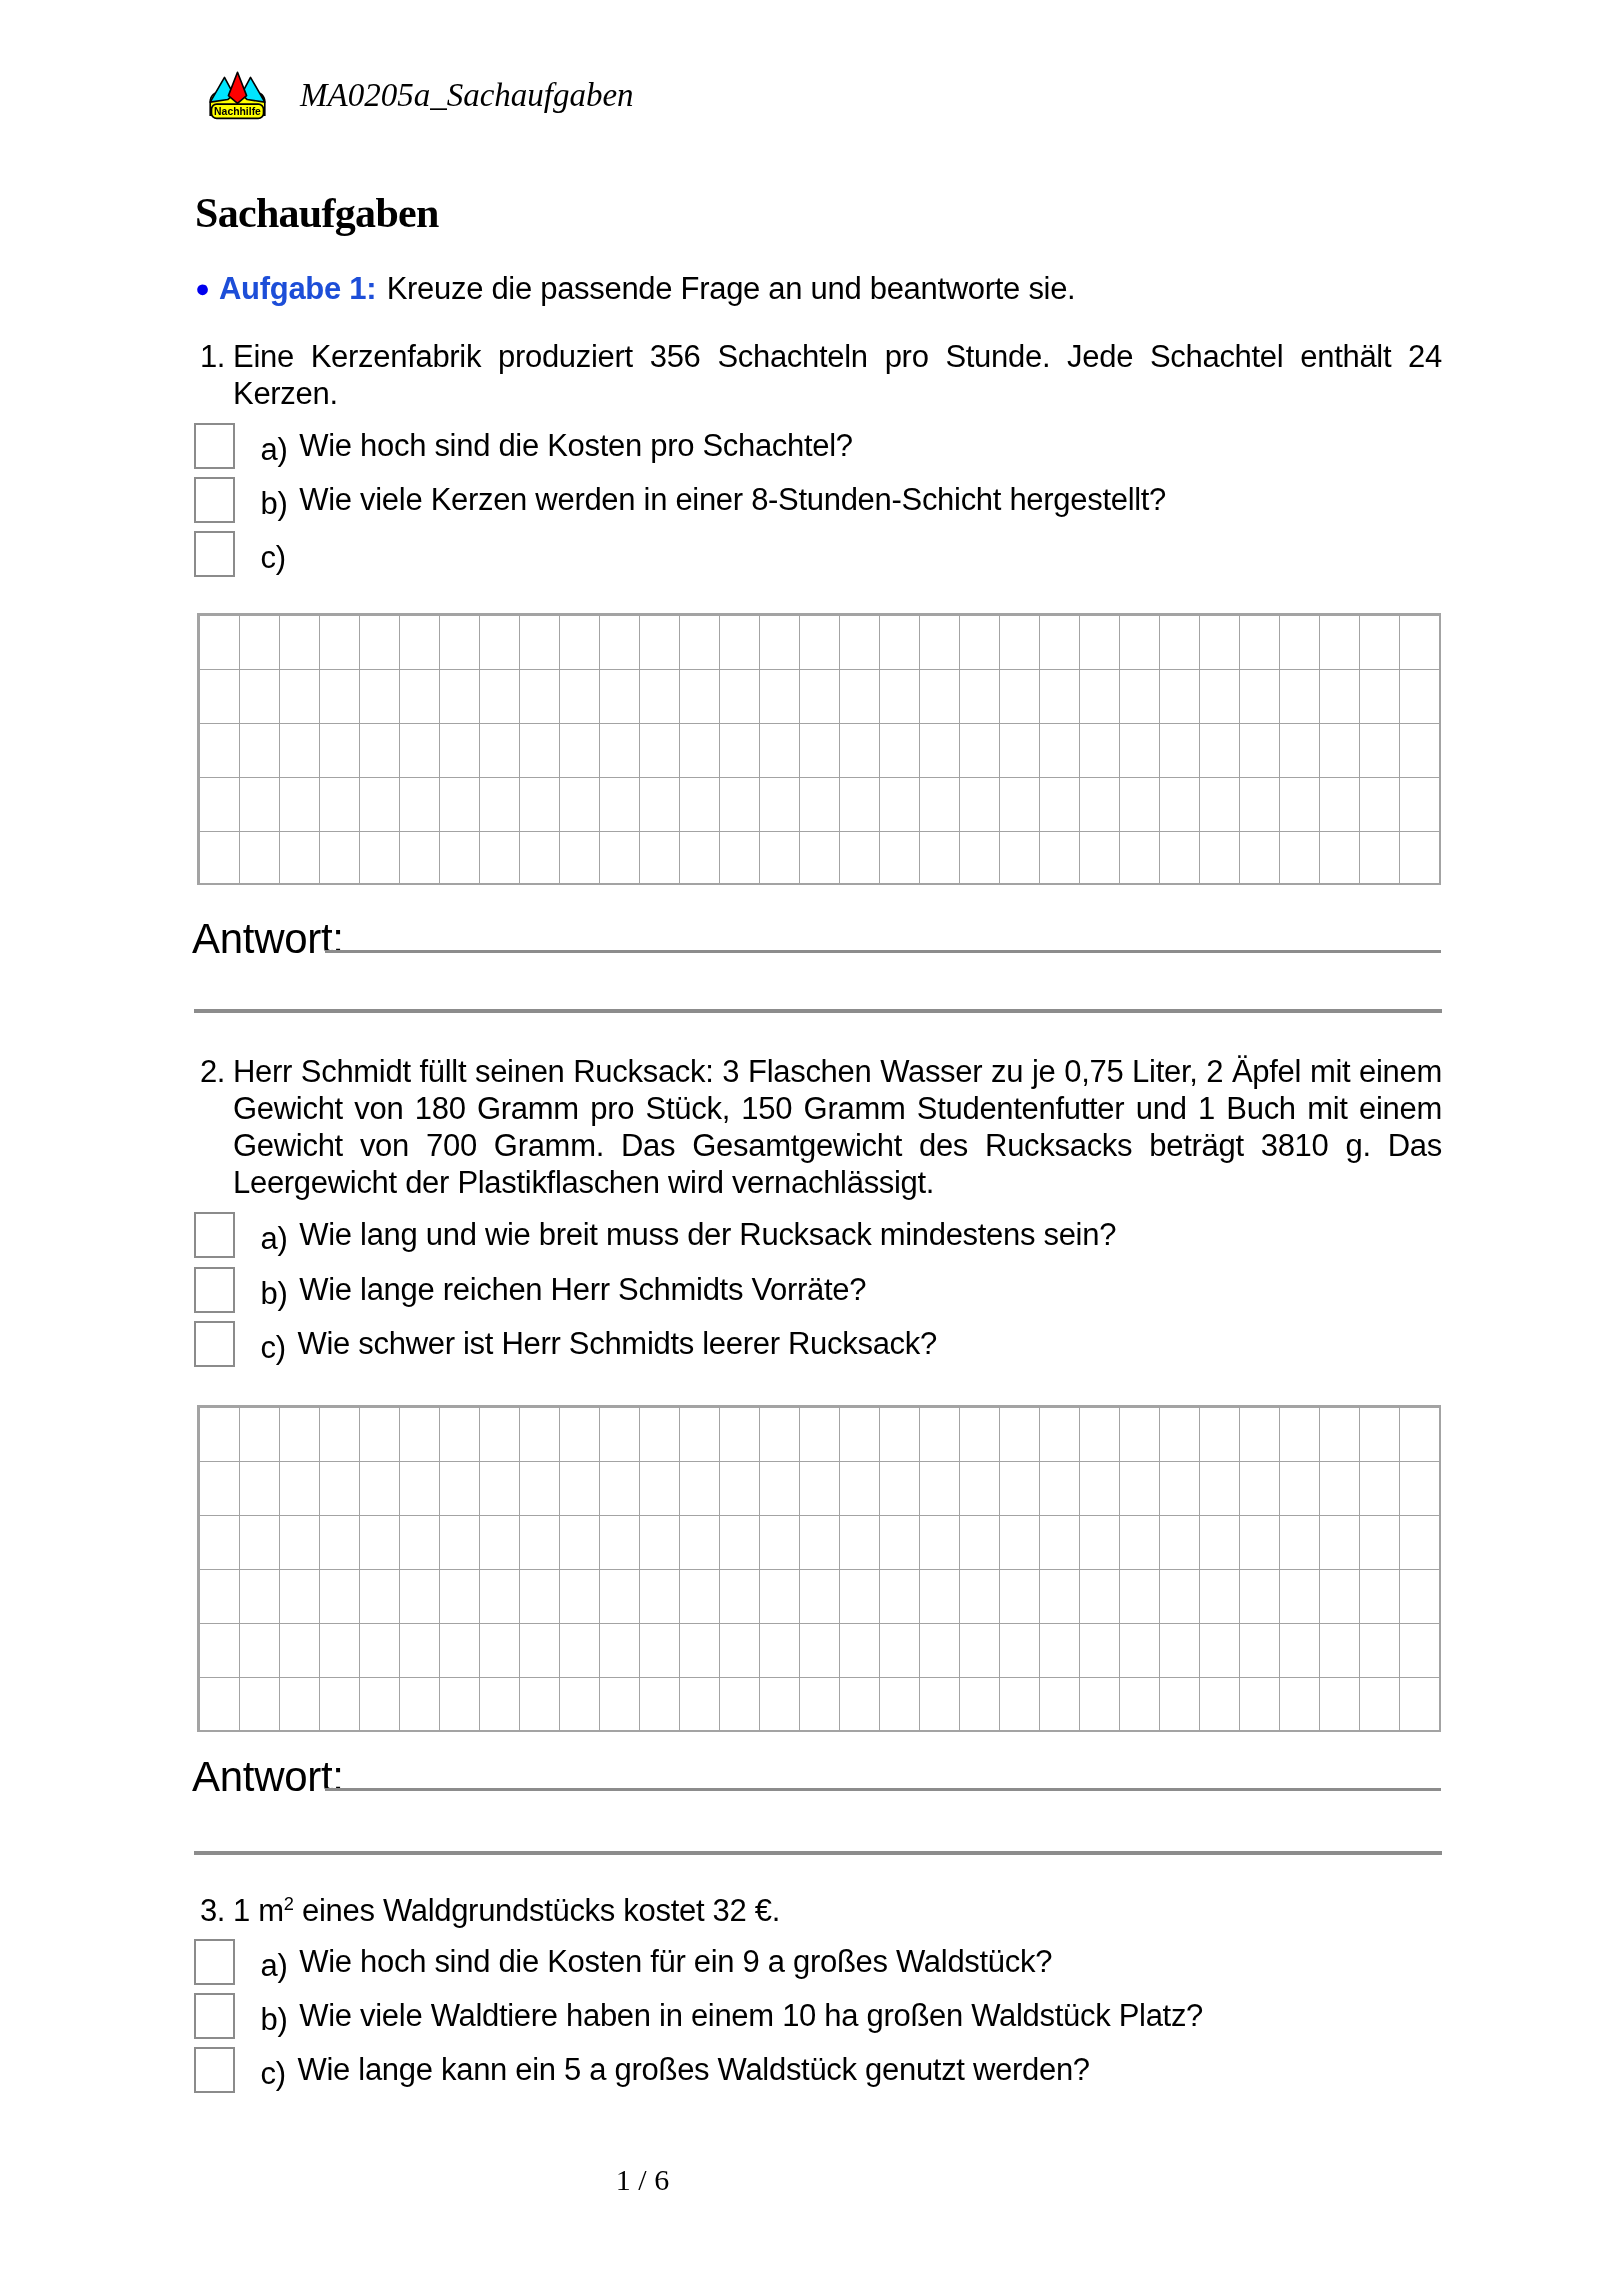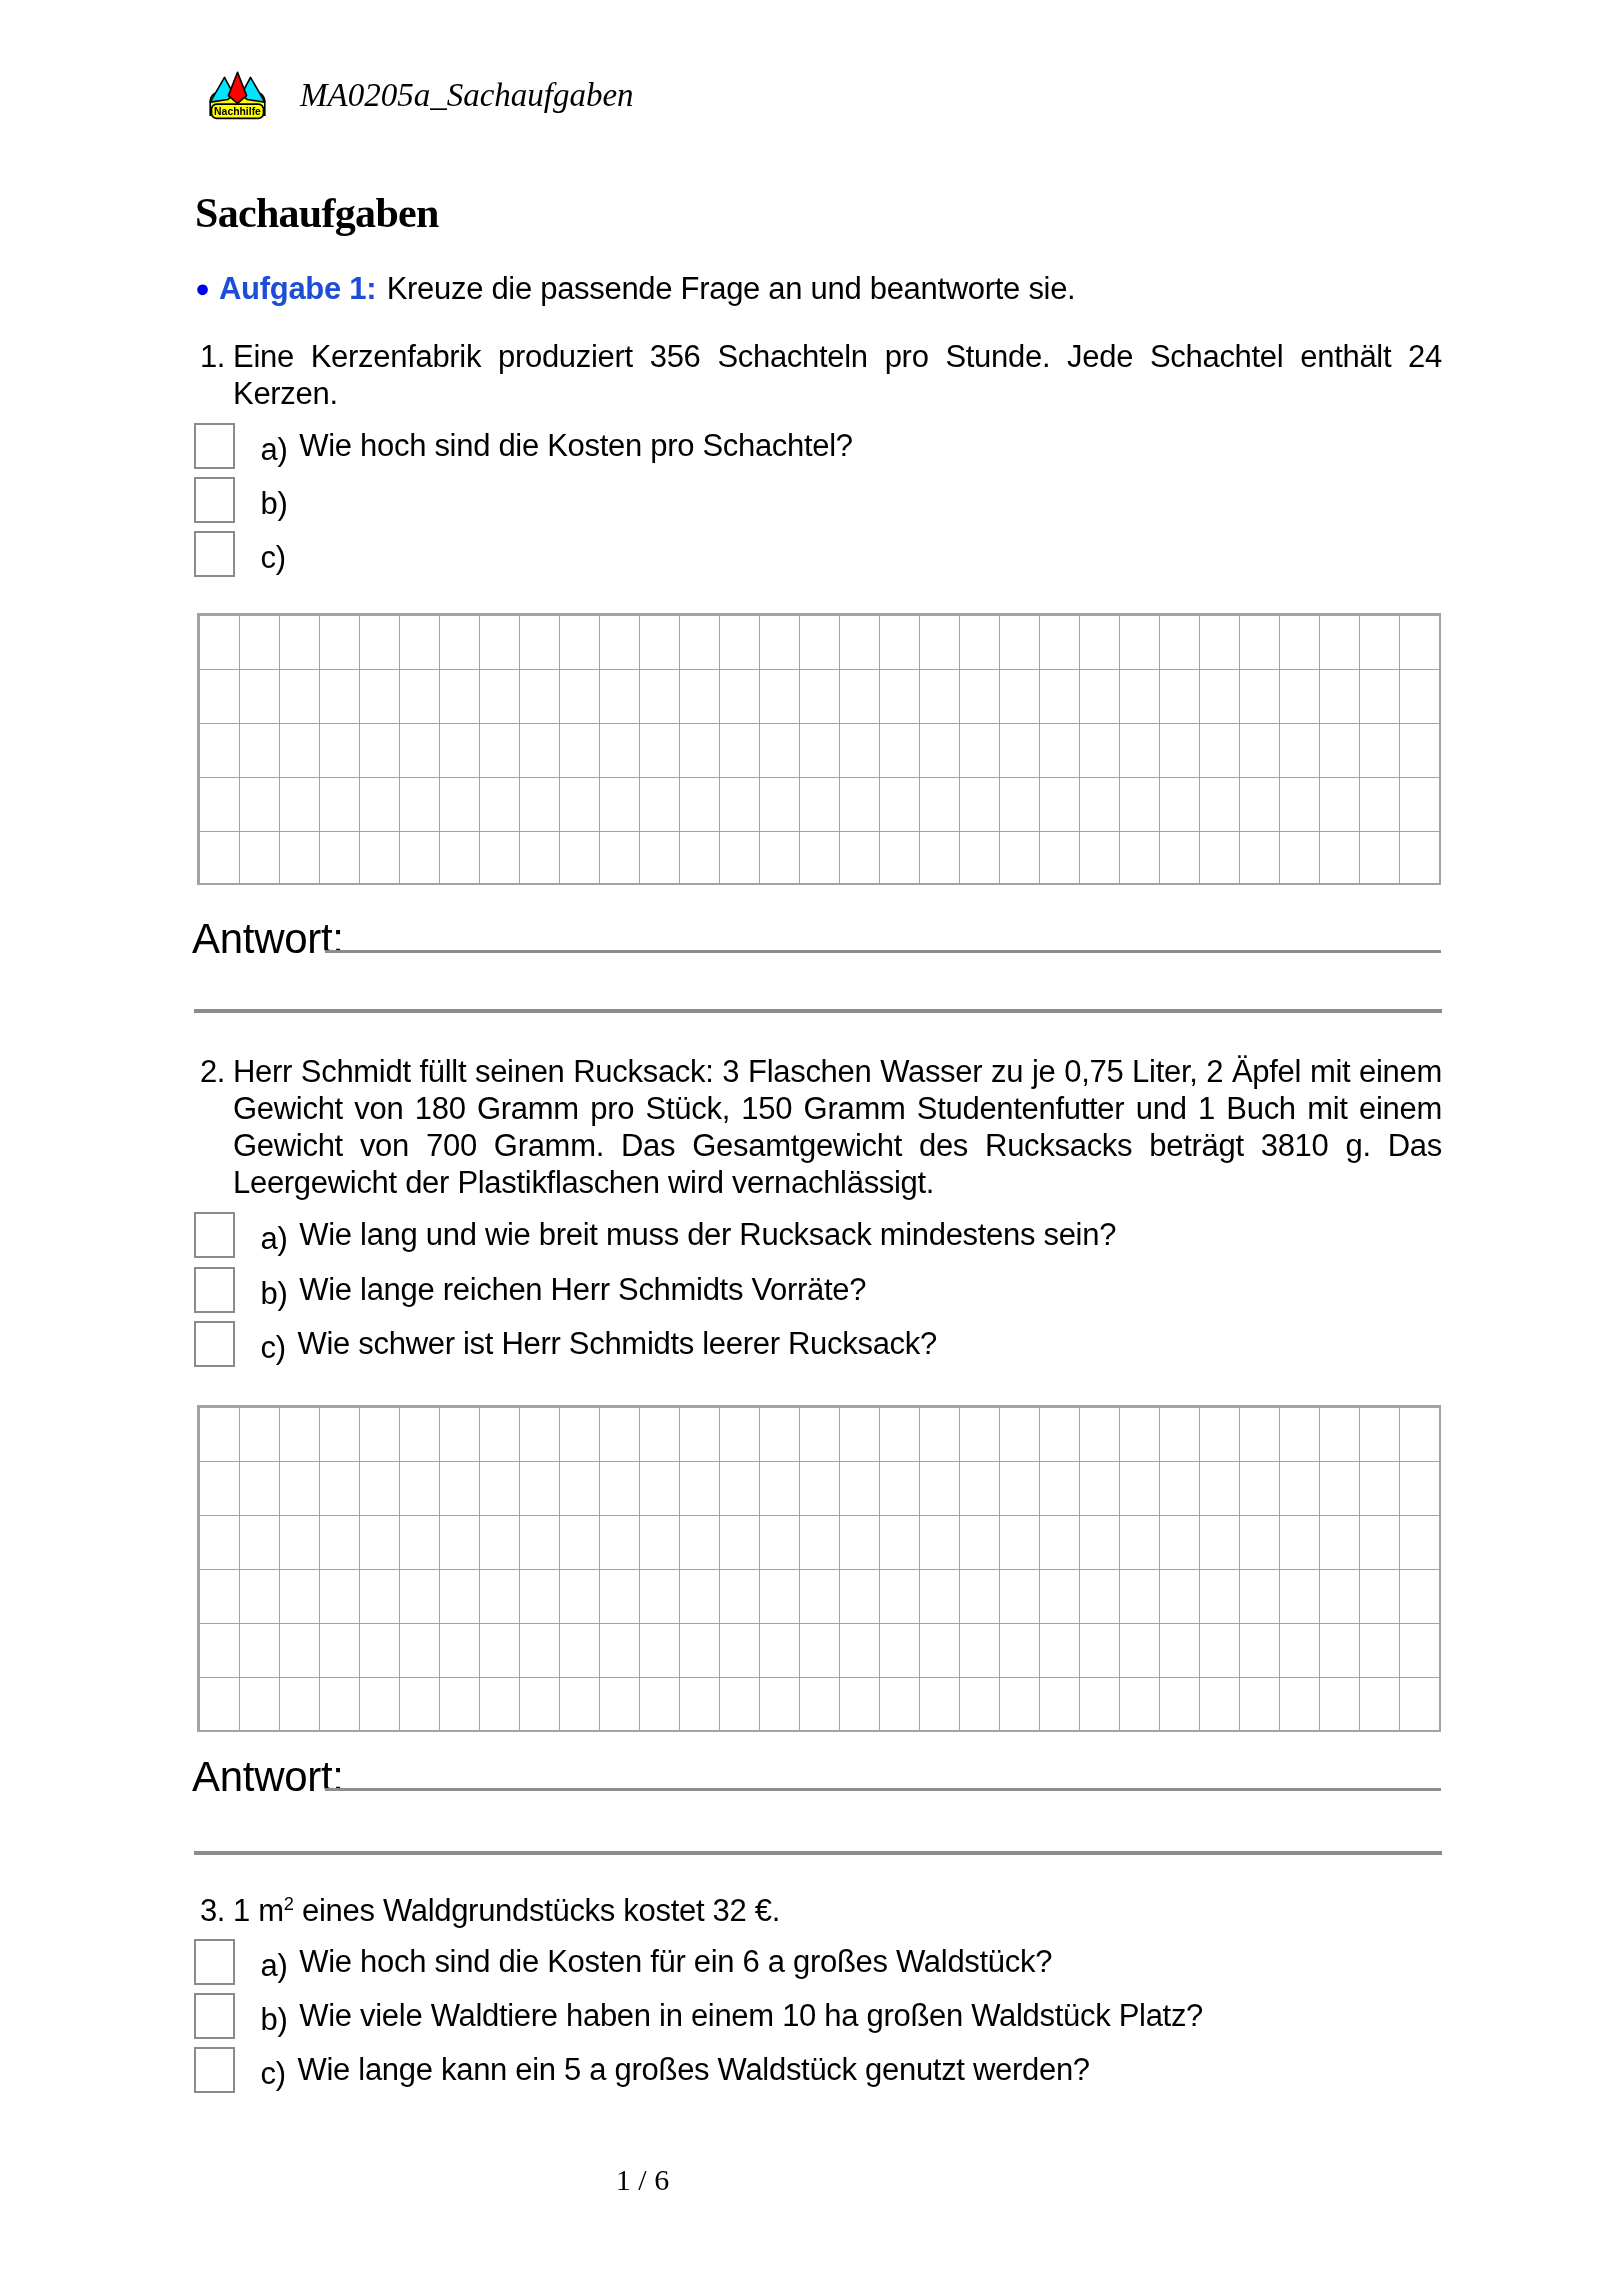--- a/index.html
+++ b/index.html
@@ -111,20 +111,21 @@
   </div>
 
   <div class="qrow" style="top:423px;">
     <div class="checkbox"></div>
     <span class="qlabel">a)</span>
     <span class="qtext">Wie hoch sind die Kosten pro Schachtel?</span>
   </div>
   <div class="qrow" style="top:477px;">
     <div class="checkbox"></div>
     <span class="qlabel">b)</span>
+    <span class="qtext">Wie viele Kerzen werden in einer 8-Stunden-Schicht hergestellt?</span>
   </div>
   <div class="qrow" style="top:531px;">
     <div class="checkbox"></div>
     <span class="qlabel">c)</span>
   </div>
 
   <div class="grid grid-1"></div>
 
   <div class="answer-label" style="top:915px;">Antwort:</div>
   <div class="answer-line" style="top:950px;"></div>
@@ -164,21 +165,21 @@
   <div class="prob" style="top:1892px;">
     <div class="prob-inner">
       <span class="prob-num">3.</span>
       <span><span>1 m</span><sup>2</sup><span> eines Waldgrundstücks kostet 32 €.</span></span>
     </div>
   </div>
 
   <div class="qrow" style="top:1939px;">
     <div class="checkbox"></div>
     <span class="qlabel">a)</span>
-    <span class="qtext">Wie hoch sind die Kosten für ein 6 a großes Waldstück?</span>
+    <span class="qtext">Wie hoch sind die Kosten für ein 9 a großes Waldstück?</span>
   </div>
   <div class="qrow" style="top:1993px;">
     <div class="checkbox"></div>
     <span class="qlabel">b)</span>
     <span class="qtext">Wie viele Waldtiere haben in einem 10 ha großen Waldstück Platz?</span>
   </div>
   <div class="qrow" style="top:2047px;">
     <div class="checkbox"></div>
     <span class="qlabel">c)</span>
     <span class="qtext">Wie lange kann ein 5 a großes Waldstück genutzt werden?</span>

